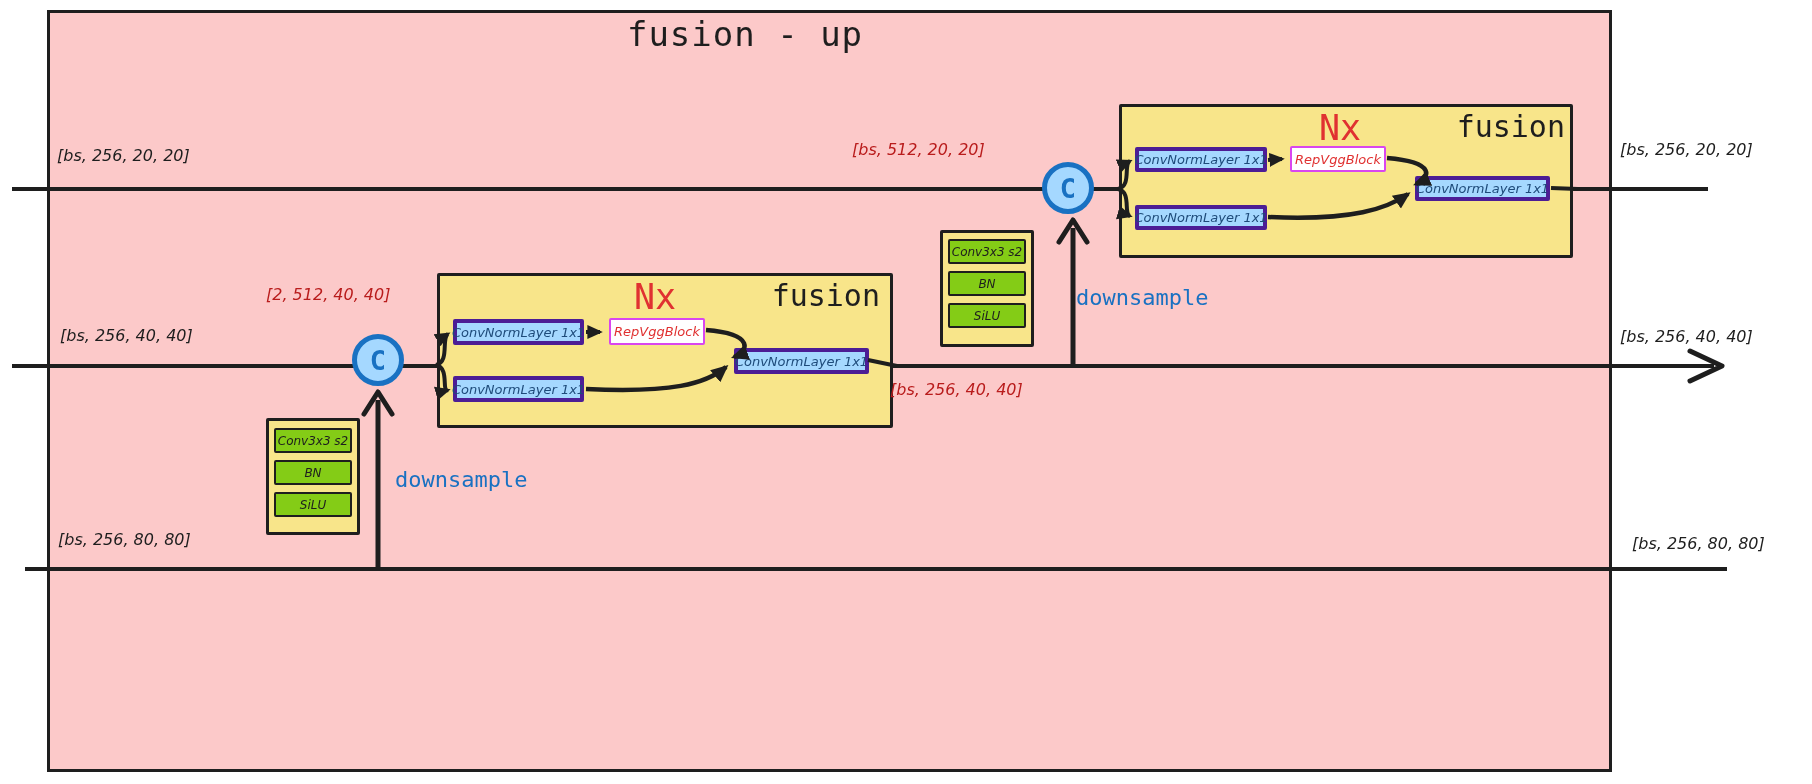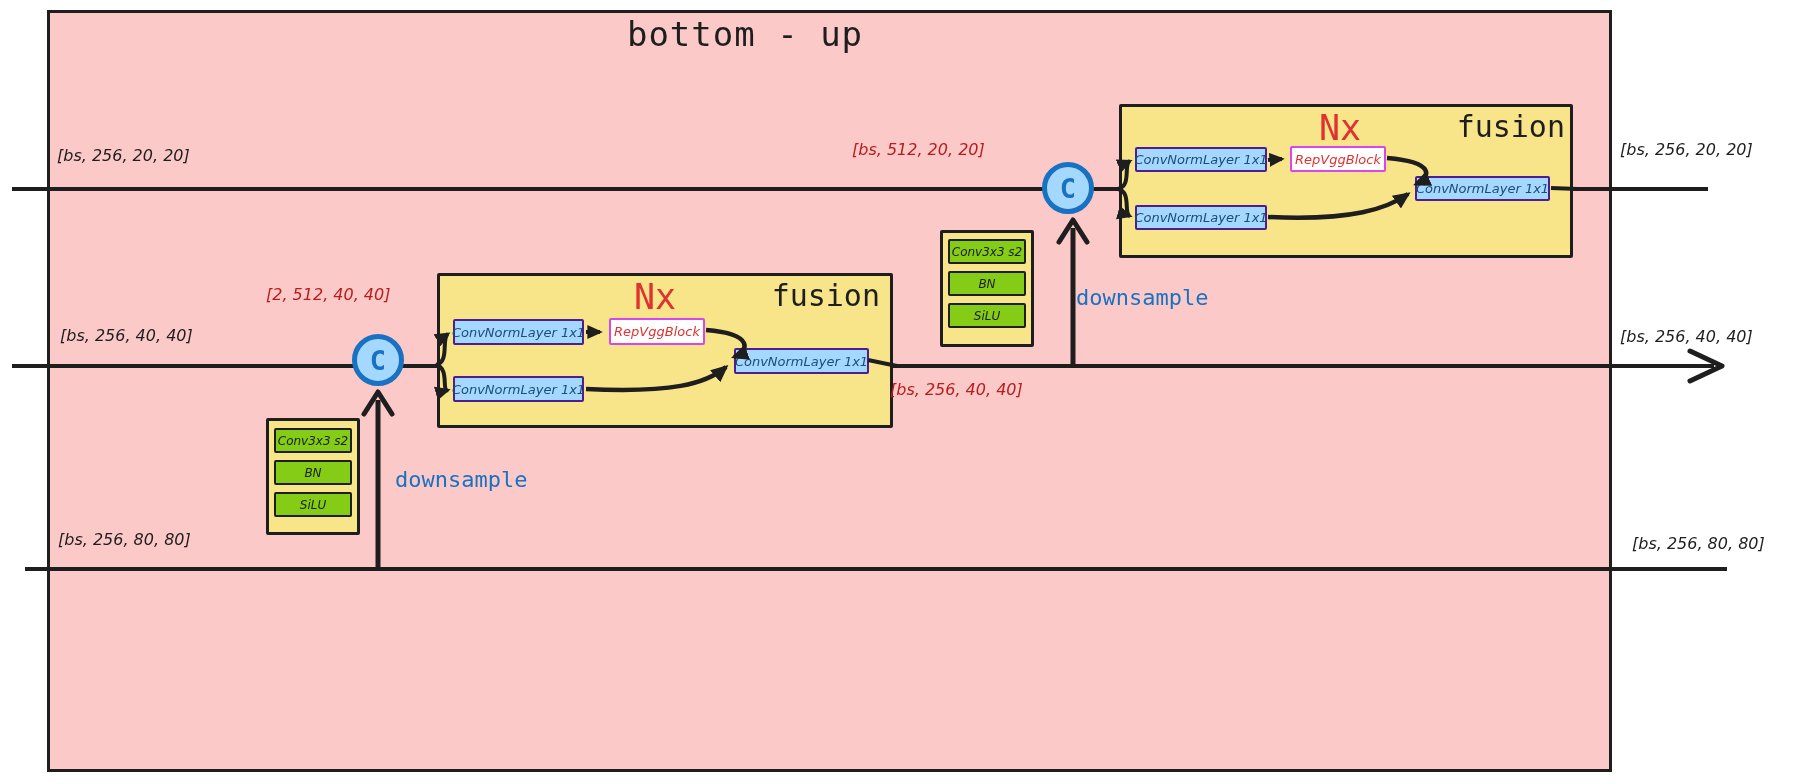--- a/index.html
+++ b/index.html
@@ -12,21 +12,21 @@
   #lines-layer{z-index:2;}
   .block{background:#f8e58a;border:3px solid #1e1e1e;box-sizing:border-box;z-index:3;border-radius:2px;}
   .mono{font-family:"DejaVu Sans Mono",monospace;}
   .hand{font-family:"DejaVu Sans",sans-serif;font-style:italic;}
   #title{left:540px;top:14px;width:410px;text-align:center;font-size:34px;letter-spacing:1px;z-index:4;}
   .shape-label{font-size:16px;font-weight:500;white-space:nowrap;z-index:5;}
   .blue-text{color:#b91c1c;}
   .ds-label{font-size:22px;color:#1971c2;z-index:5;white-space:nowrap;}
   .nx{font-size:35px;color:#e03131;text-align:center;z-index:4;}
   .fusion-title{font-size:30px;color:#1e1e1e;text-align:right;z-index:4;}
-  .cnl{background:#a5d8ff;border:2px solid #4c1d95;border-radius:2px;display:flex;
+  .cnl{background:#a5d8ff;border:4px solid #4c1d95;border-radius:2px;display:flex;
        align-items:center;justify-content:center;font-size:13px;color:#1e4b7a;
        font-style:italic;z-index:4;box-sizing:border-box;white-space:nowrap;}
   .repvgg{background:#ffffff;border:2px solid #d946ef;border-radius:2px;display:flex;
        align-items:center;justify-content:center;font-size:13px;color:#e03131;
        font-style:italic;z-index:4;box-sizing:border-box;white-space:nowrap;}
   .ds-box{background:#84cc16;border:2px solid #1e1e1e;border-radius:2px;display:flex;
        align-items:center;justify-content:center;font-size:12px;color:#1e1e1e;
        font-style:italic;z-index:4;box-sizing:border-box;white-space:nowrap;}
   #arrows-layer{z-index:5;}
   .concat-circle{width:52px;height:52px;border-radius:50%;background:#a5d8ff;
@@ -41,21 +41,21 @@
 
   <div id="panel" class="abs"></div>
 
   <svg class="layer" id="lines-layer">
     <path d="M12 189 L1708 189" stroke="#1e1e1e" stroke-width="4" fill="none"></path>
     <path d="M12 366 L1714 366" stroke="#1e1e1e" stroke-width="4" fill="none"></path>
     <path d="M1690 351 L1722 366 L1690 381" stroke="#1e1e1e" stroke-width="5" fill="none" stroke-linecap="round" stroke-linejoin="round"></path>
     <path d="M25 569 L1727 569" stroke="#1e1e1e" stroke-width="4" fill="none"></path>
   </svg>
 
-  <div id="title" class="abs mono">bottom - up</div>
+  <div id="title" class="abs mono">fusion - up</div>
 
   <div class="abs shape-label hand" style="left:57px;top:146px;">[bs, 256, 20, 20]</div>
   <div class="abs shape-label hand" style="left:60px;top:326px;">[bs, 256, 40, 40]</div>
   <div class="abs shape-label hand" style="left:58px;top:530px;">[bs, 256, 80, 80]</div>
 
   <div class="abs shape-label hand" style="left:1620px;top:140px;">[bs, 256, 20, 20]</div>
   <div class="abs shape-label hand" style="left:1620px;top:327px;">[bs, 256, 40, 40]</div>
   <div class="abs shape-label hand" style="left:1632px;top:534px;">[bs, 256, 80, 80]</div>
 
   <div class="abs shape-label hand blue-text" style="left:852px;top:140px;">[bs, 512, 20, 20]</div>

